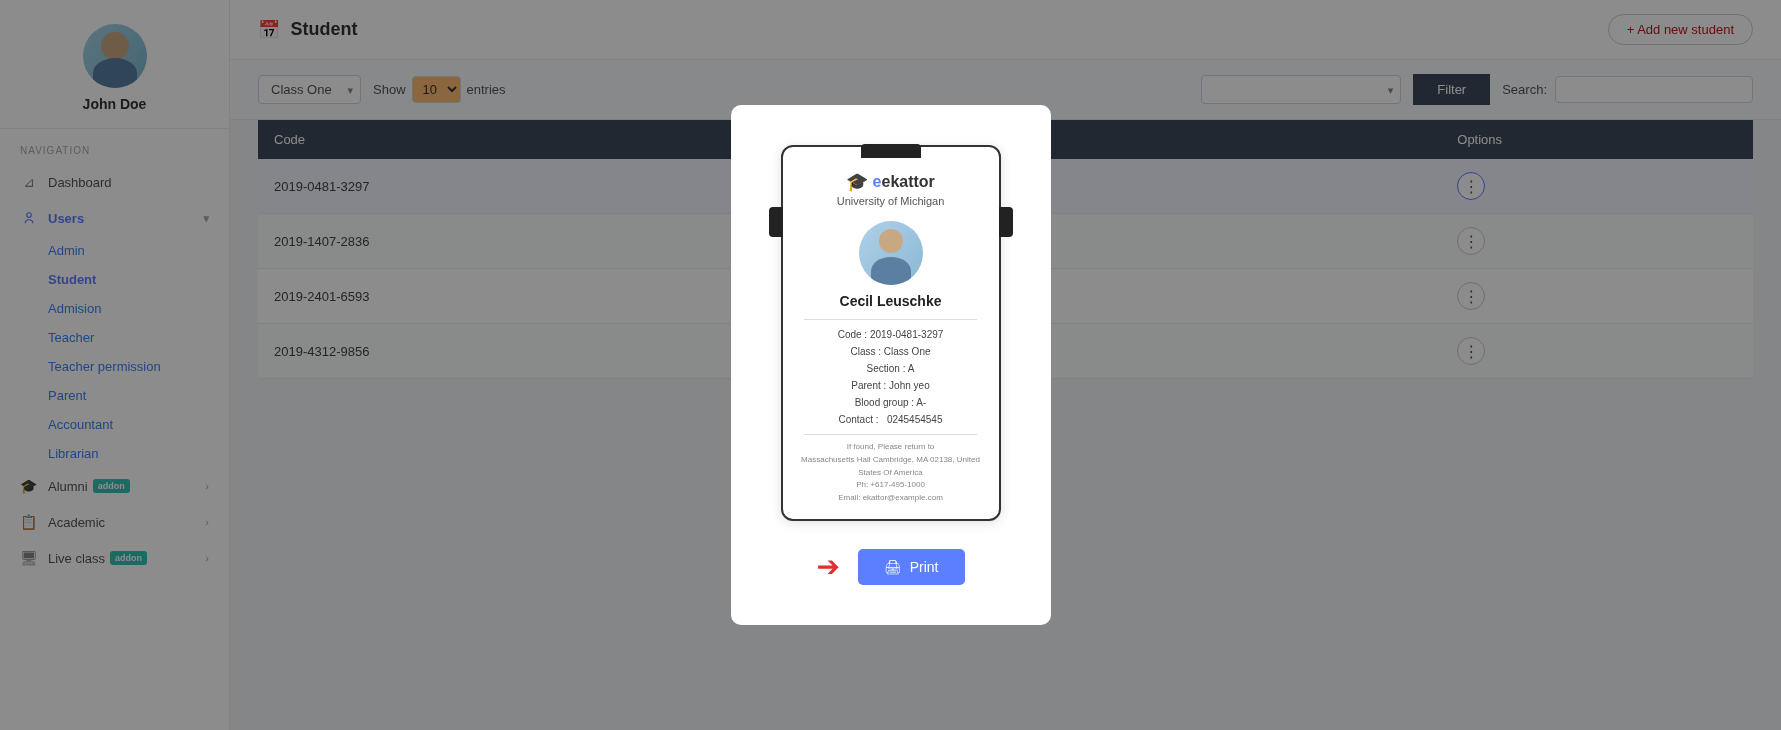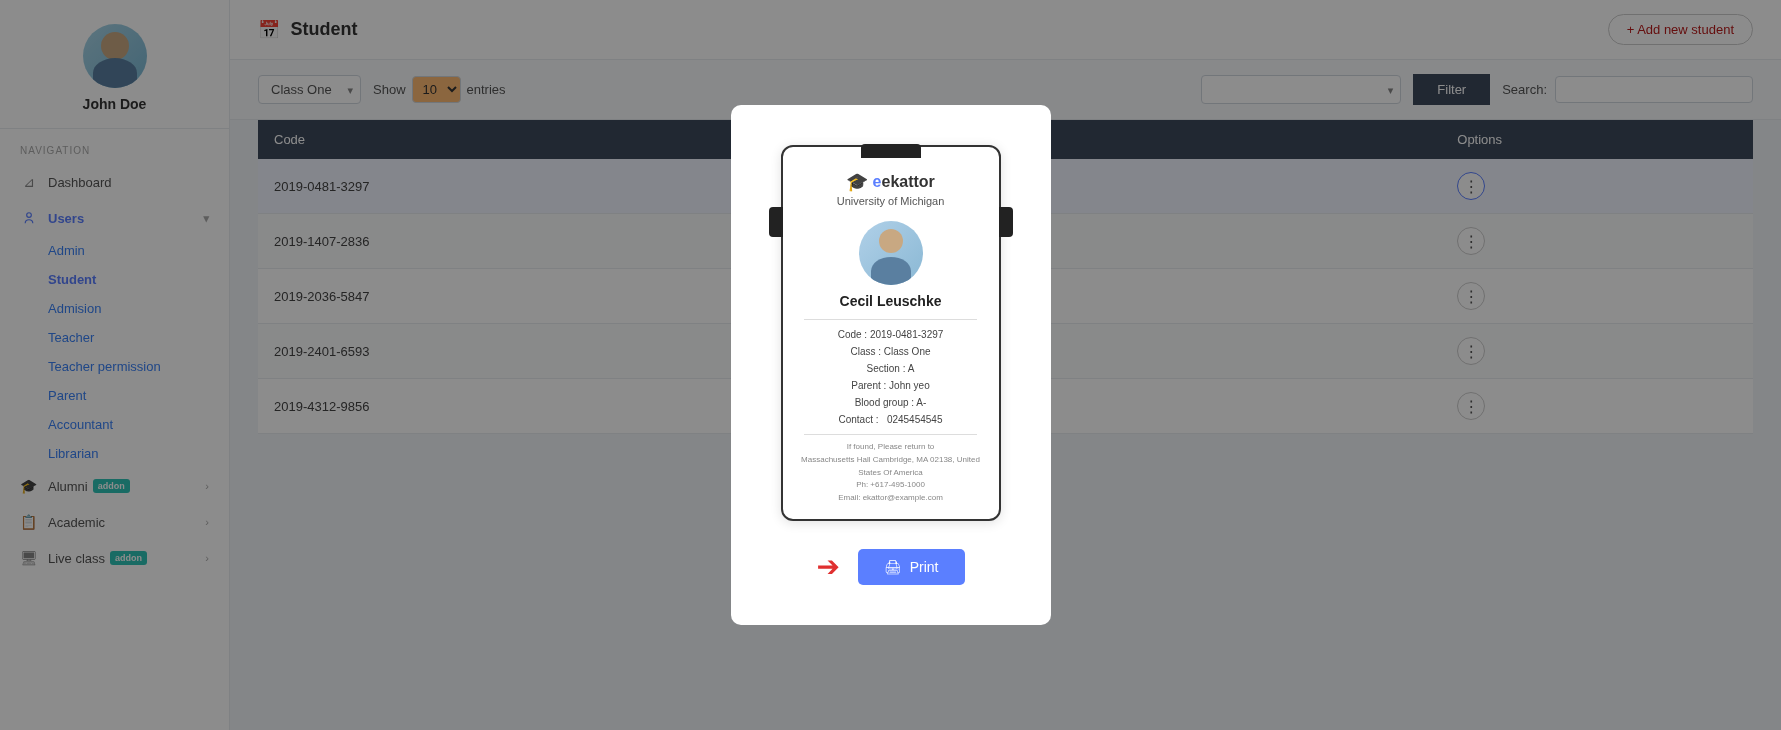--- a/index.html
+++ b/index.html
@@ -611,36 +611,20 @@
             </td>
             <td class="options-cell">
               <button class="options-btn">⋮</button>
             </td>
           </tr>
           <tr>
             <td>2019-1407-2836</td>
             <td style="display: flex; align-items: center; gap: 10px;">
               <div class="student-avatar">
                 <div class="student-avatar-inner" style="background: rgb(176, 212, 176);">
-                  <svg width="34" height="34" viewBox="0 0 34 34">
-                    <circle cx="17" cy="12" r="7" fill="#c8a882"></circle>
-                    <ellipse cx="17" cy="28" rx="12" ry="9" fill="#7a9ab8"></ellipse>
-                  </svg>
-                </div>
-              </div>
-            </td>
-            <td class="options-cell">
-              <button class="options-btn">⋮</button>
-            </td>
-          </tr>
-          <tr>
-            <td>2019-2036-5847</td>
-            <td style="display: flex; align-items: center; gap: 10px;">
-              <div class="student-avatar">
-                <div class="student-avatar-inner" style="background: rgb(212, 176, 176);">
                   <svg width="34" height="34" viewBox="0 0 34 34">
                     <circle cx="17" cy="12" r="7" fill="#c8a882"></circle>
                     <ellipse cx="17" cy="28" rx="12" ry="9" fill="#7a9ab8"></ellipse>
                   </svg>
                 </div>
               </div>
             </td>
             <td class="options-cell">
               <button class="options-btn">⋮</button>
             </td>

